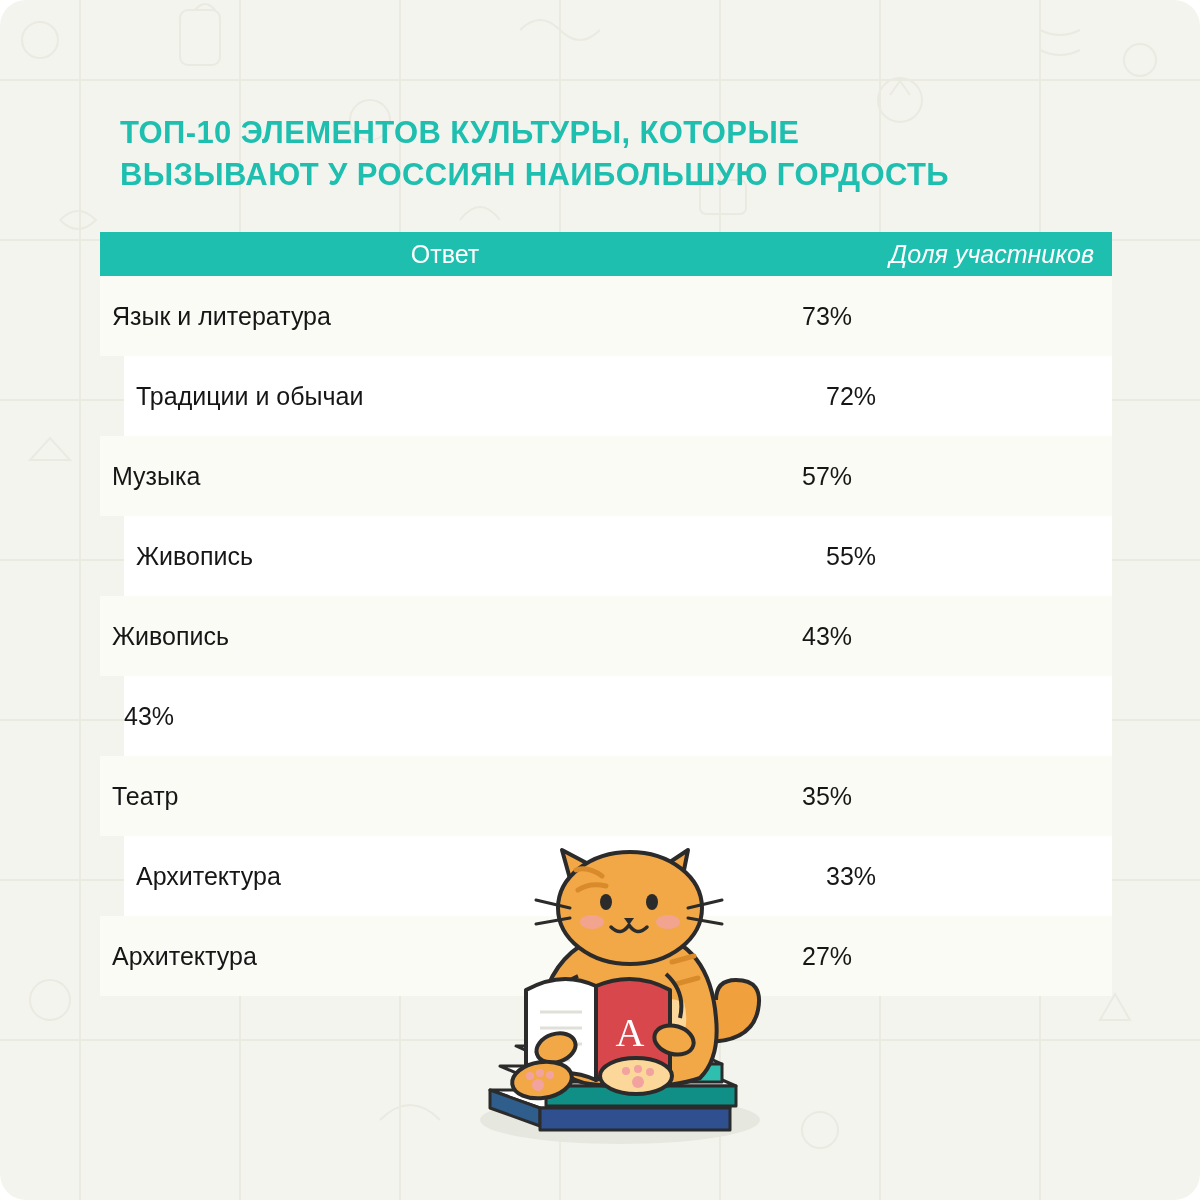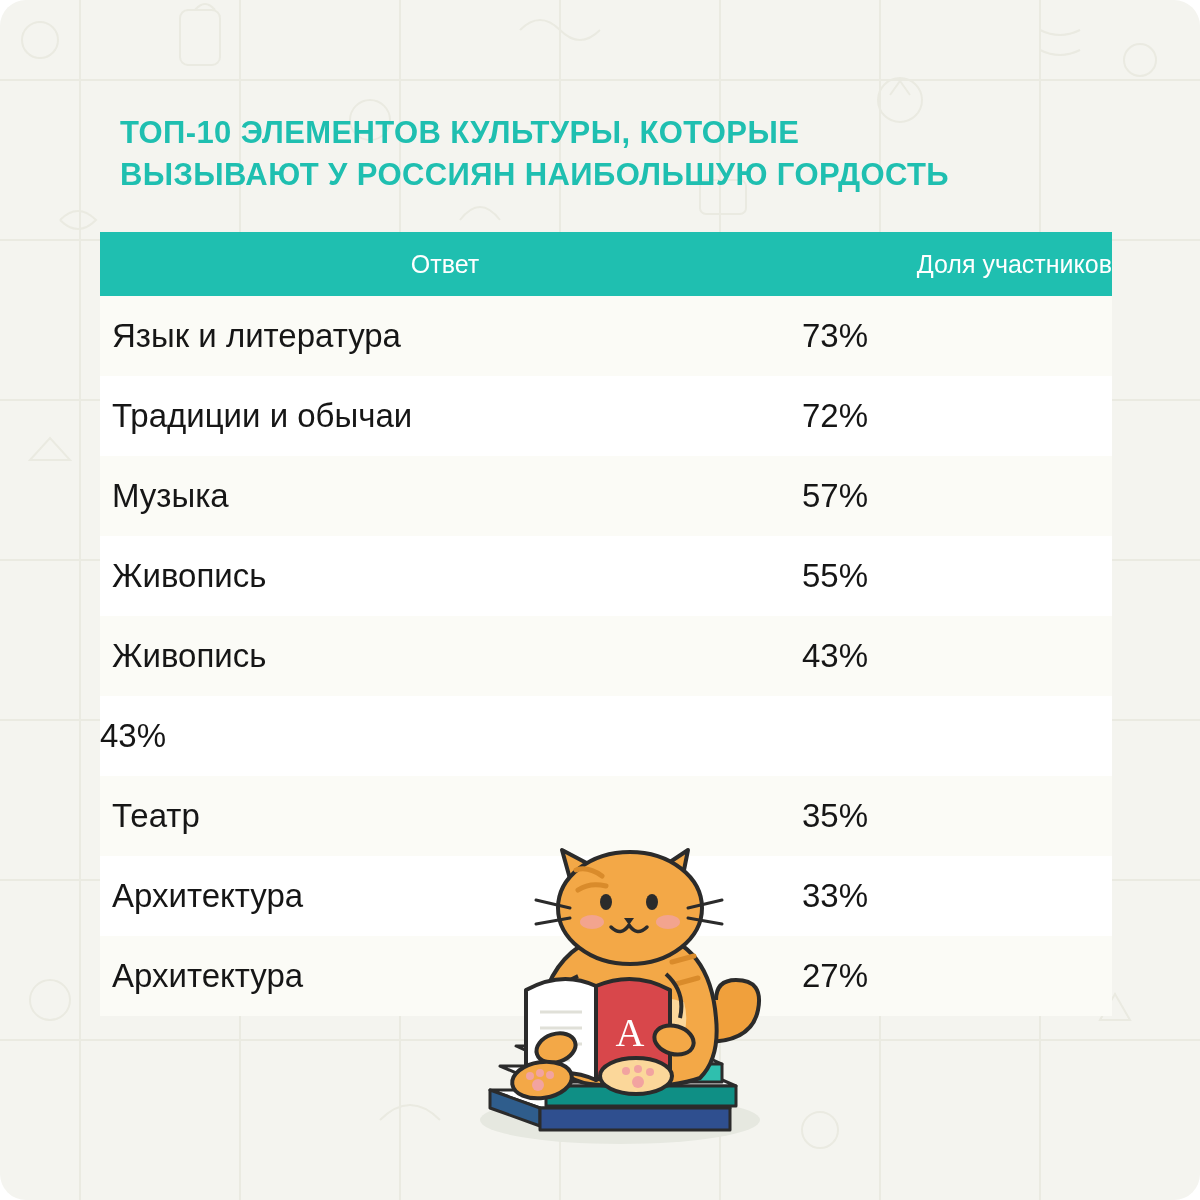--- a/index.html
+++ b/index.html
@@ -59,49 +59,52 @@
   .table {
     position: absolute;
     left: 100px;
     top: 232px;
     width: 1012px;
   }
 
   .table-head {
     display: flex;
     align-items: center;
-    height: 64px;
+    height: 44px;
     background: #1fbfb0;
     color: #ffffff;
     font-size: 25px;
   }
   .th-answer {
     flex: 0 0 690px;
     text-align: center;
     padding-left: 0;
   }
   .th-share {
     flex: 1;
     text-align: right;
+    padding-right: 18px;
+    font-style: italic;
   }
 
   .row {
     display: flex;
     align-items: center;
     height: 80px;
-    font-size: 33px;
+    font-size: 25px;
     color: #161616;
     position: relative;
     z-index: 2;
   }
   .row.odd {
     background: #fbfbf6;
   }
   .row.even {
     background: #ffffff;
+    margin-left: 24px;
   }
   .row .label {
     flex: 0 0 690px;
     padding-left: 12px;
     white-space: nowrap;
   }
   .row .value {
     flex: 1;
     padding-right: 18px;
   }

